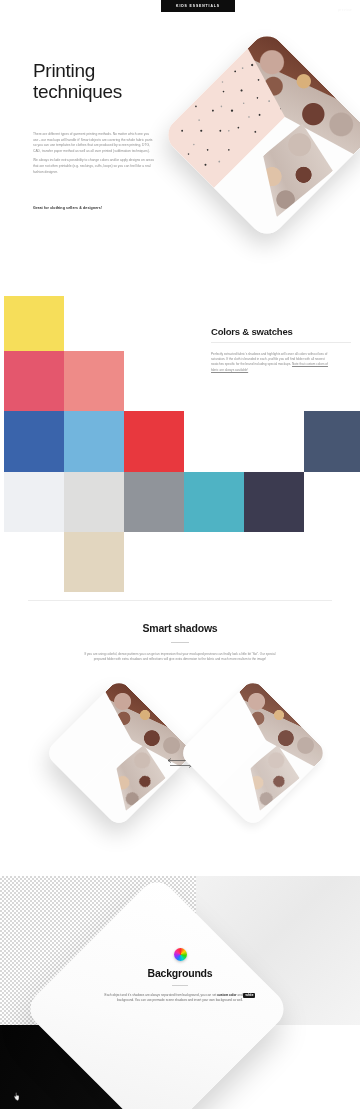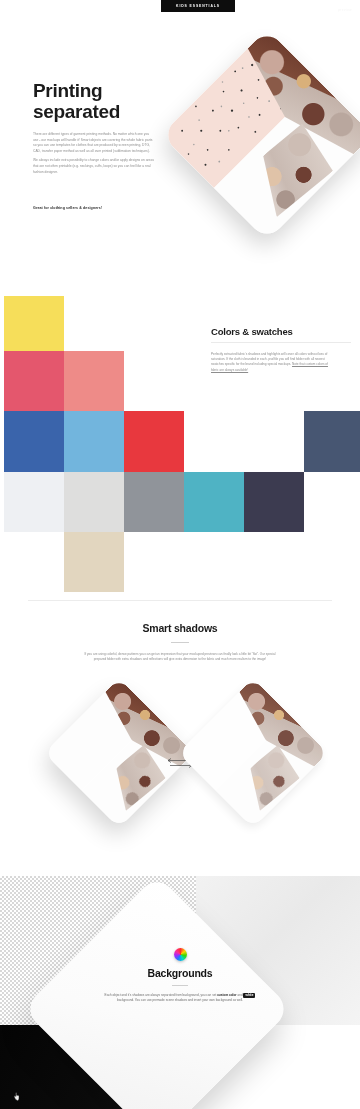--- a/index.html
+++ b/index.html
@@ -22,22 +22,22 @@
     text-transform:uppercase;
   }
   .ghost-label {
     position:absolute; right:8px; top:8px;
     font-size:3px; color:#f4f4f4; letter-spacing:.5px;
   }
 
   
   .hero { position:absolute; top:12px; left:0; width:360px; height:278px; background:#fff; }
   .hero-title {
-    position:absolute; left:33px; top:68px;
-    font-size:19px; line-height:21px; font-weight:700; color:#1b1b1b;
+    position:absolute; left:33px; top:48px;
+    font-size:19px; line-height:21px; font-weight:400; color:#1b1b1b;
     letter-spacing:-0.3px;
   }
   .hero-title .l2 { display:block; }
   .hero-body {
     position:absolute; left:33px; top:120px; width:122px;
     font-size:3.3px; line-height:5.6px; color:#8d8d8d;
   }
   .hero-body p { margin-bottom:4px; }
   .hero-cta {
     position:absolute; left:33px; top:194px; width:140px;
@@ -163,21 +163,21 @@
 <body>
 
 <div class="topbar">
   <div class="badge">KIDS ESSENTIALS</div>
   <div class="ghost-label">preview</div>
 </div>
 
 <section class="hero">
   <h1 class="hero-title">
     <span>Printing</span>
-    <span class="l2">separated</span>
+    <span class="l2">techniques</span>
   </h1>
 
   <div class="hero-body">
     <p>There are different types of garment printing methods. No matter which one you use - our mockups will handle it! Smart objects are covering the whole fabric parts so you can use templates for clothes that are produced by screen printing, DTG, CAD, transfer paper method as well as all over printed (sublimation techniques).</p>
     <p>We always include extra possibility to change colors and/or apply designs on areas that are not often printable (e.g. neckings, cuffs, loops) so you can feel like a real fashion designer.</p>
   </div>
 
   <div class="hero-cta">Great for clothing sellers &amp; designers!</div>
 
   <div class="mock-wrap" style="left:192px; top:48px; width:150px; height:150px;">

